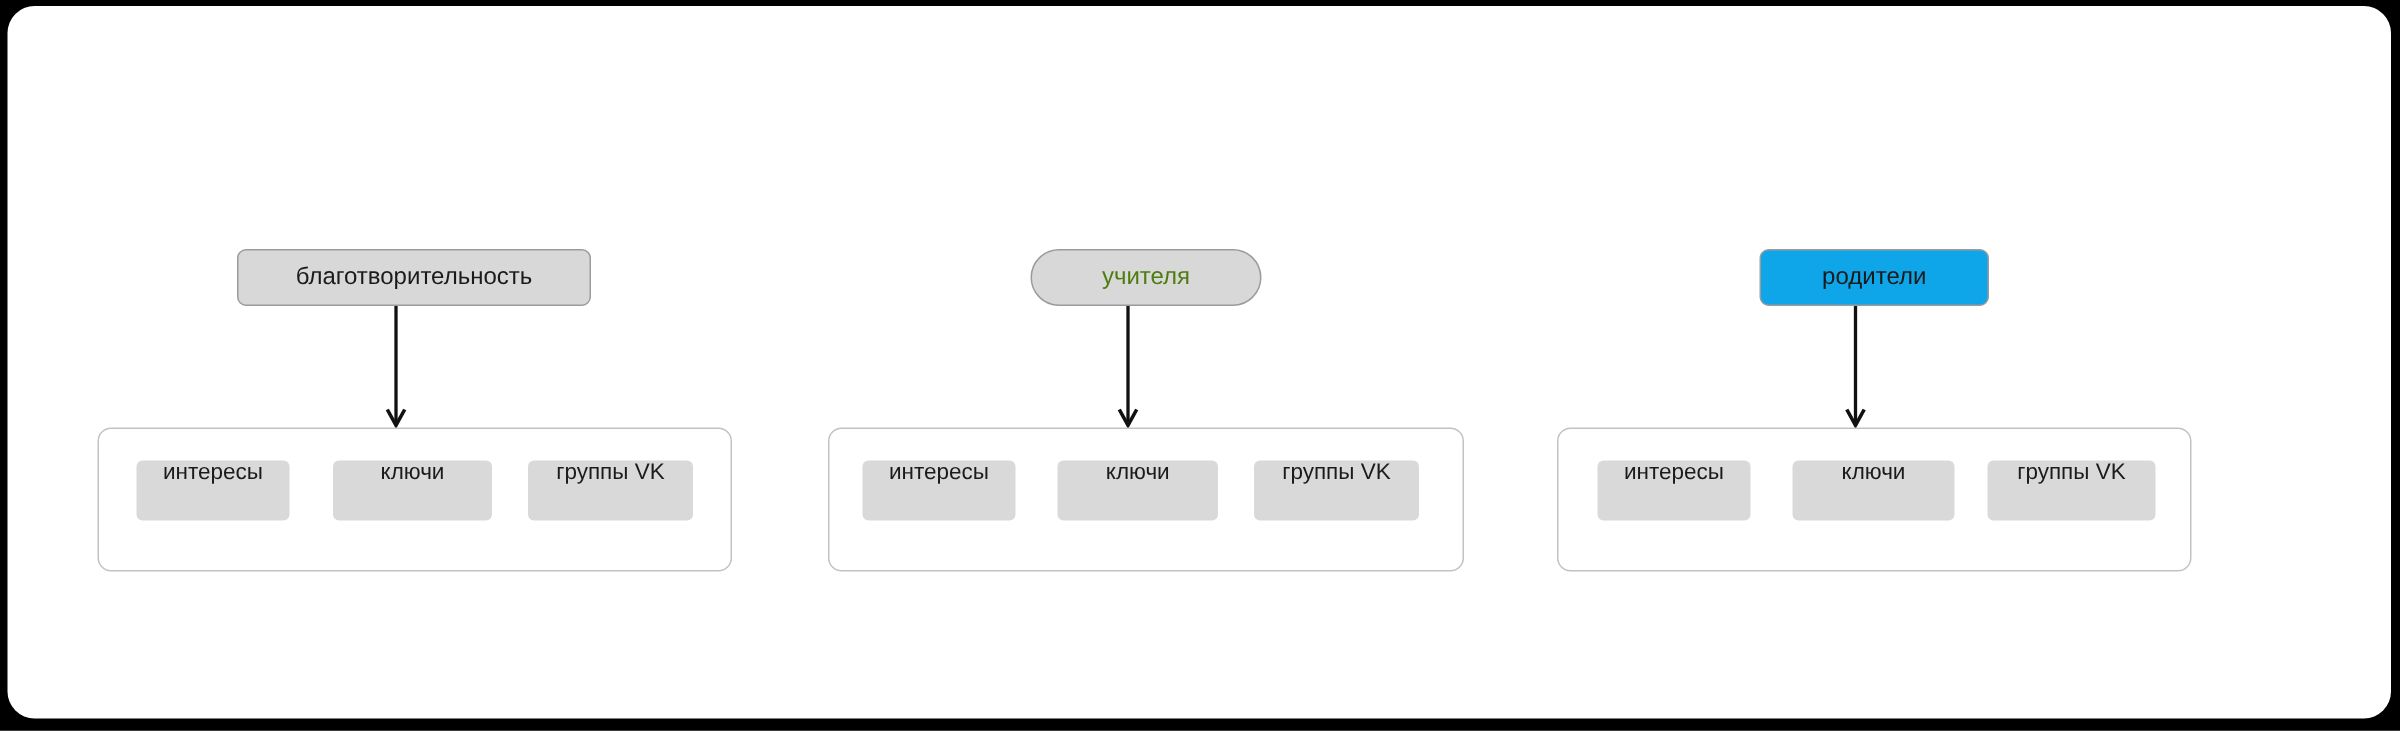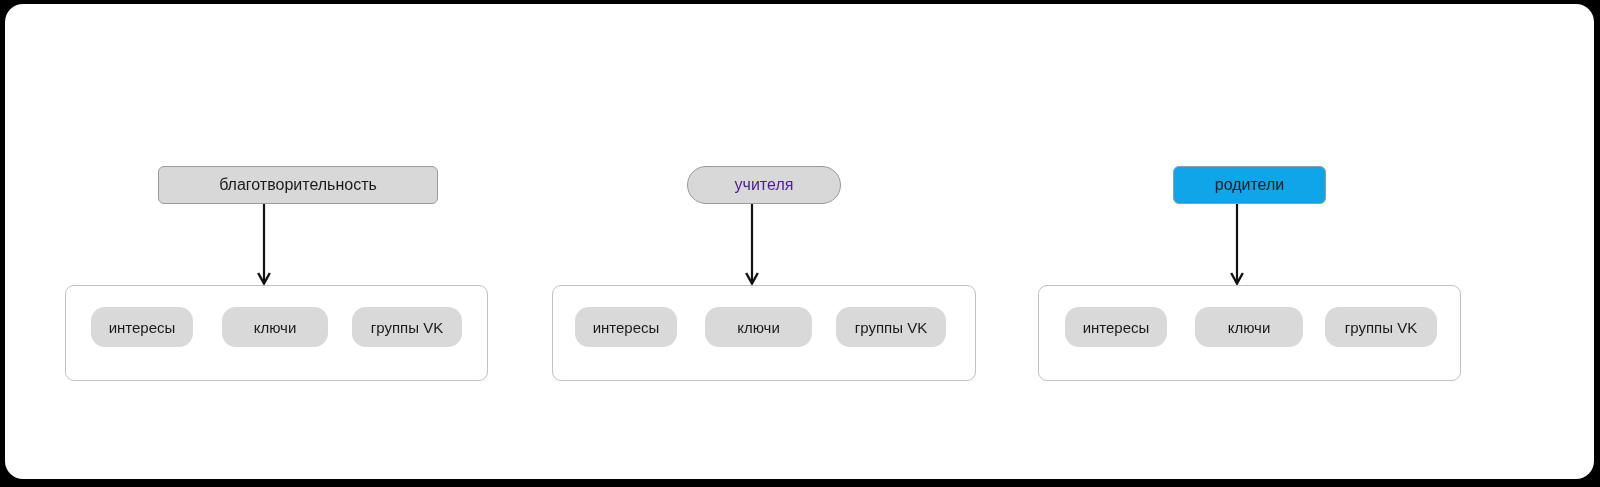--- a/index.html
+++ b/index.html
@@ -67,56 +67,56 @@
     border: 1px solid #c2c2c2;
     border-radius: 9px;
     height: 96px;
   }
 
   
   .chip {
     position: absolute;
     box-sizing: border-box;
     background: #d9d9d9;
-    border-radius: 14px;
+    border-radius: 4px;
     height: 40px;
     display: flex;
-    align-items: center;
+    align-items: flex-start;
     justify-content: center;
     color: #1b1b1b;
     font-size: 15px;
     line-height: 1;
     white-space: nowrap;
   }
 </style>
 </head>
 <body>
 
 <div id="canvas">
   <div class="diagram" id="diagram">
-      <div class="node" style="left: 153px; top: 162px; width: 280px; background: rgb(216, 216, 216); border-color: rgb(155, 155, 155); color: rgb(27, 27, 27);">
+      <div class="node" style="left: 153px; top: 162px; width: 236px; background: rgb(216, 216, 216); border-color: rgb(155, 155, 155); color: rgb(27, 27, 27);">
         <span>благотворительность</span>
       </div>
       <div class="connector" style="left: 247px; top: 200px; height: 80px;">
         <svg width="24" height="80" viewBox="0 0 24 80">
           <line x1="12" y1="0" x2="12" y2="78" stroke="#111111" stroke-width="2.2"></line>
           <path d="M 6.2 69 L 12 79.5 L 17.8 69" fill="none" stroke="#111111" stroke-width="2.4" stroke-linecap="butt" stroke-linejoin="miter"></path>
         </svg>
       </div>
       <div class="container-box" style="left: 60px; top: 281px; width: 423px; border-color: rgb(194, 194, 194);"></div>
       <div class="chip" style="left: 86px; top: 303px; width: 102px; background: rgb(217, 217, 217); color: rgb(27, 27, 27);">
         <span>интересы</span>
       </div>
       <div class="chip" style="left: 217px; top: 303px; width: 106px; background: rgb(217, 217, 217); color: rgb(27, 27, 27);">
         <span>ключи</span>
       </div>
       <div class="chip" style="left: 347px; top: 303px; width: 110px; background: rgb(217, 217, 217); color: rgb(27, 27, 27);">
         <span>группы VK</span>
       </div>
-      <div class="node" style="left: 682px; top: 162px; width: 154px; background: rgb(216, 216, 216); border-color: rgb(155, 155, 155); color: #4c1d95; border-radius: 19px;">
+      <div class="node" style="left: 682px; top: 162px; width: 154px; background: rgb(216, 216, 216); border-color: rgb(155, 155, 155); color: #4d7c0f; border-radius: 19px;">
         <span>учителя</span>
       </div>
       <div class="connector" style="left: 735px; top: 200px; height: 80px;">
         <svg width="24" height="80" viewBox="0 0 24 80">
           <line x1="12" y1="0" x2="12" y2="78" stroke="#111111" stroke-width="2.2"></line>
           <path d="M 6.2 69 L 12 79.5 L 17.8 69" fill="none" stroke="#111111" stroke-width="2.4" stroke-linecap="butt" stroke-linejoin="miter"></path>
         </svg>
       </div>
       <div class="container-box" style="left: 547px; top: 281px; width: 424px; border-color: rgb(194, 194, 194);"></div>
       <div class="chip" style="left: 570px; top: 303px; width: 102px; background: rgb(217, 217, 217); color: rgb(27, 27, 27);">

